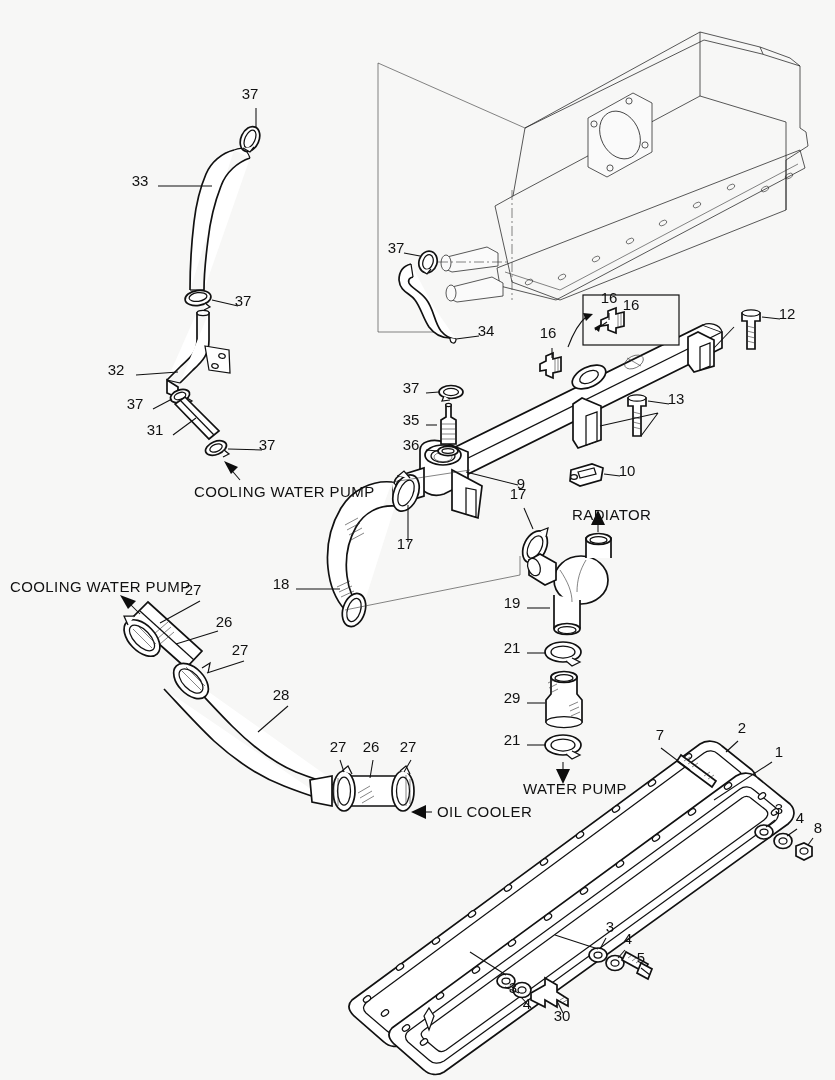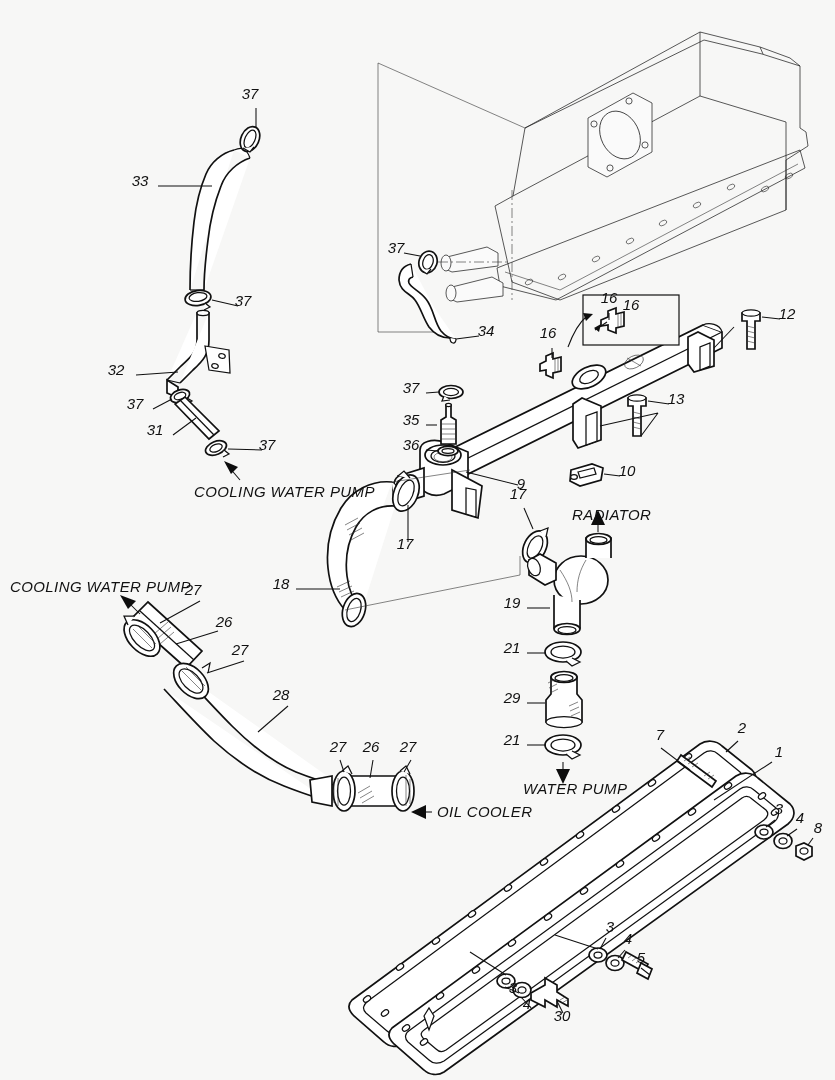--- a/index.html
+++ b/index.html
@@ -1,18 +1,18 @@
 <!DOCTYPE html>
 <html><head>
 <meta charset="utf-8">
 <style>
   html,body{margin:0;padding:0;background:#ffffff;}
   body{width:835px;height:1080px;overflow:hidden;
        font-family:"Liberation Sans","DejaVu Sans",sans-serif;}
-  #sheet{position:relative;width:835px;height:1080px;background:#f7f7f6;font-style:italic;}
+  #sheet{position:relative;width:835px;height:1080px;background:#f7f7f6;}
   svg{display:block;}
   .lbl{font-family:"Liberation Sans","DejaVu Sans",sans-serif;fill:#111;}
   .num{font-size:15px;}
   .cap{font-size:15px;letter-spacing:.4px;}
   .ld{stroke:#111;stroke-width:1.05;fill:none;}
   .hv{stroke:#111;stroke-width:1.7;fill:#fff;}
   .md{stroke:#111;stroke-width:1.25;fill:#fff;}
   .lt{stroke:#222;stroke-width:0.75;fill:none;}
   .ltf{stroke:#222;stroke-width:0.75;fill:#fafafa;}
   .thin{stroke:#333;stroke-width:0.6;fill:none;}

